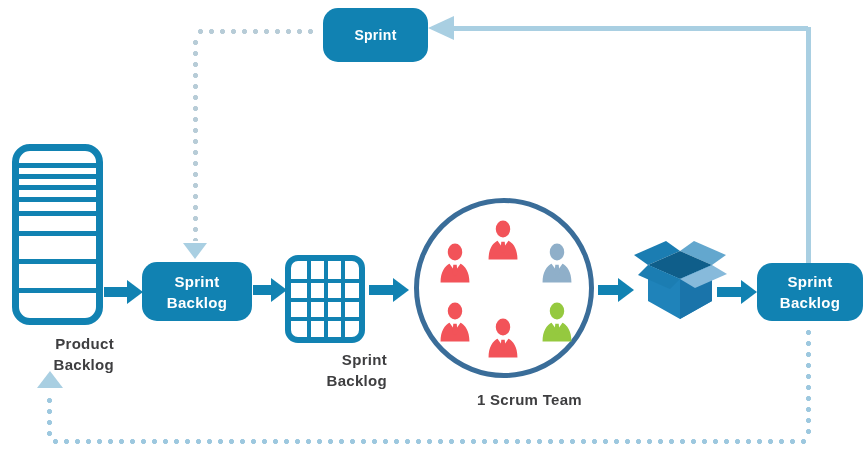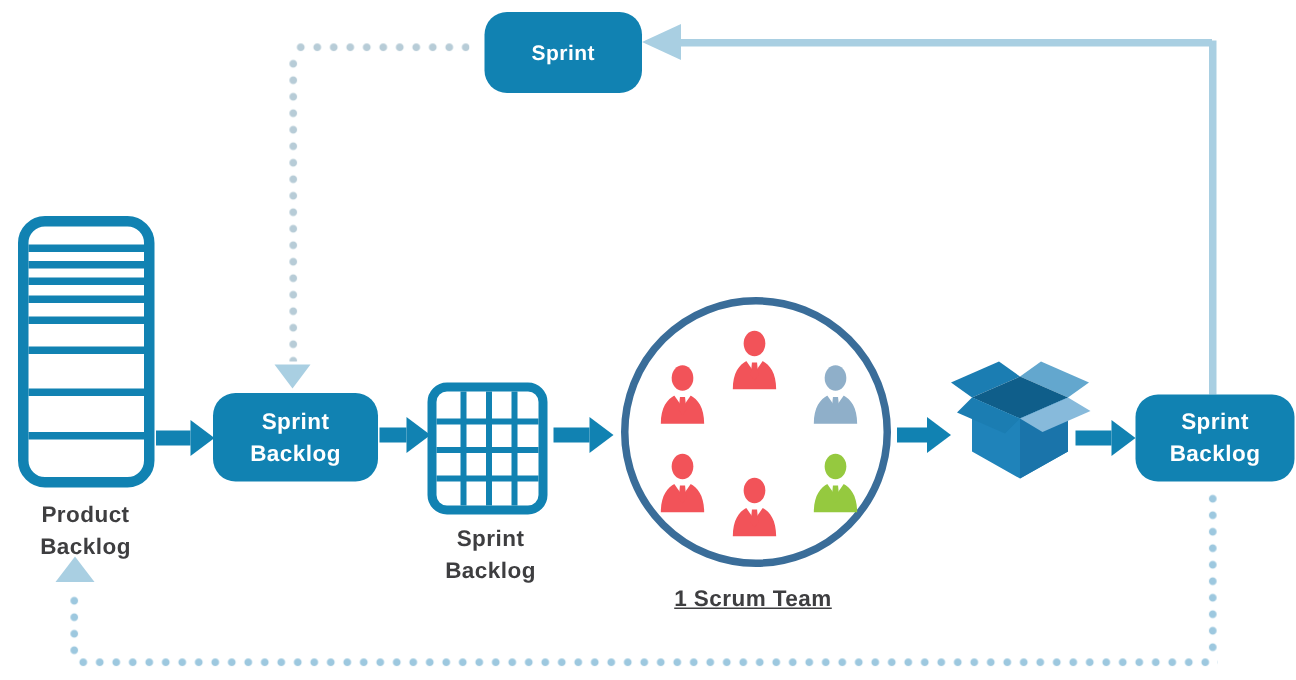--- a/index.html
+++ b/index.html
@@ -25,21 +25,21 @@
 
   
   .node-btn{
     position:absolute;background:var(--primary-blue);border-radius:15px;
     color:#fff;font-weight:700;font-size:15px;line-height:21px;
     display:flex;flex-direction:column;align-items:center;justify-content:center;
     text-align:center;letter-spacing:.3px;
   }
   .node-label{
     position:absolute;color:var(--label-text);font-weight:700;font-size:15px;
-    line-height:21px;text-align:center;letter-spacing:.3px;
+    line-height:21px;text-align:right;letter-spacing:.3px;
   }
   .shaft{position:absolute;background:var(--primary-blue);}
   .head-right{position:absolute;width:0;height:0;
     border-top:12px solid transparent;border-bottom:12px solid transparent;
     border-left:16px solid var(--primary-blue);}
   .dots-h{position:absolute;height:9px;
     background-image:radial-gradient(circle,var(--dot-color) 2.2px,transparent 2.9px);
     background-size:11px 9px;background-repeat:repeat-x;background-position:left center;}
   .dots-v{position:absolute;width:9px;
     background-image:radial-gradient(circle,var(--dot-color) 2.2px,transparent 2.9px);
@@ -198,21 +198,21 @@
     </span>
     <span class="person p6" style="color: rgb(149, 201, 63);">
       <svg viewBox="0 0 40 46" width="34" height="40">
           <ellipse cx="20" cy="10" rx="8.5" ry="10" fill="currentColor"></ellipse>
           <path d="M3,46 C3,33 8,26.5 14,23.5 L20,29 L26,23.5 C32,26.5 37,33 37,46 Z" fill="currentColor"></path>
           <polygon points="13,23 27,23 20,33" fill="#fff"></polygon>
           <polygon points="18,25 22,25 23,35 20,39 17,35" fill="currentColor"></polygon>
         </svg>
     </span>
   </div>
-  <div class="node-label" style="left:422px;top:389px;width:160px;text-decoration:underline;">1 Scrum Team</div>
+  <div class="node-label" style="left:422px;top:389px;width:160px;">1 Scrum Team</div>
 
 
   <div>
     <div class="shaft" style="left:598px;top:285px;width:20px;height:10px;"></div>
     <div class="head-right" style="left:618px;top:278px;"></div>
   </div>
 
   <svg class="increment-icon" viewBox="0 0 100 100">
     <polygon points="50,18 18,32 4,22 36,8" fill="var(--box-dark)"></polygon>
     <polygon points="50,18 82,32 96,22 64,8" fill="var(--box-light)"></polygon>

